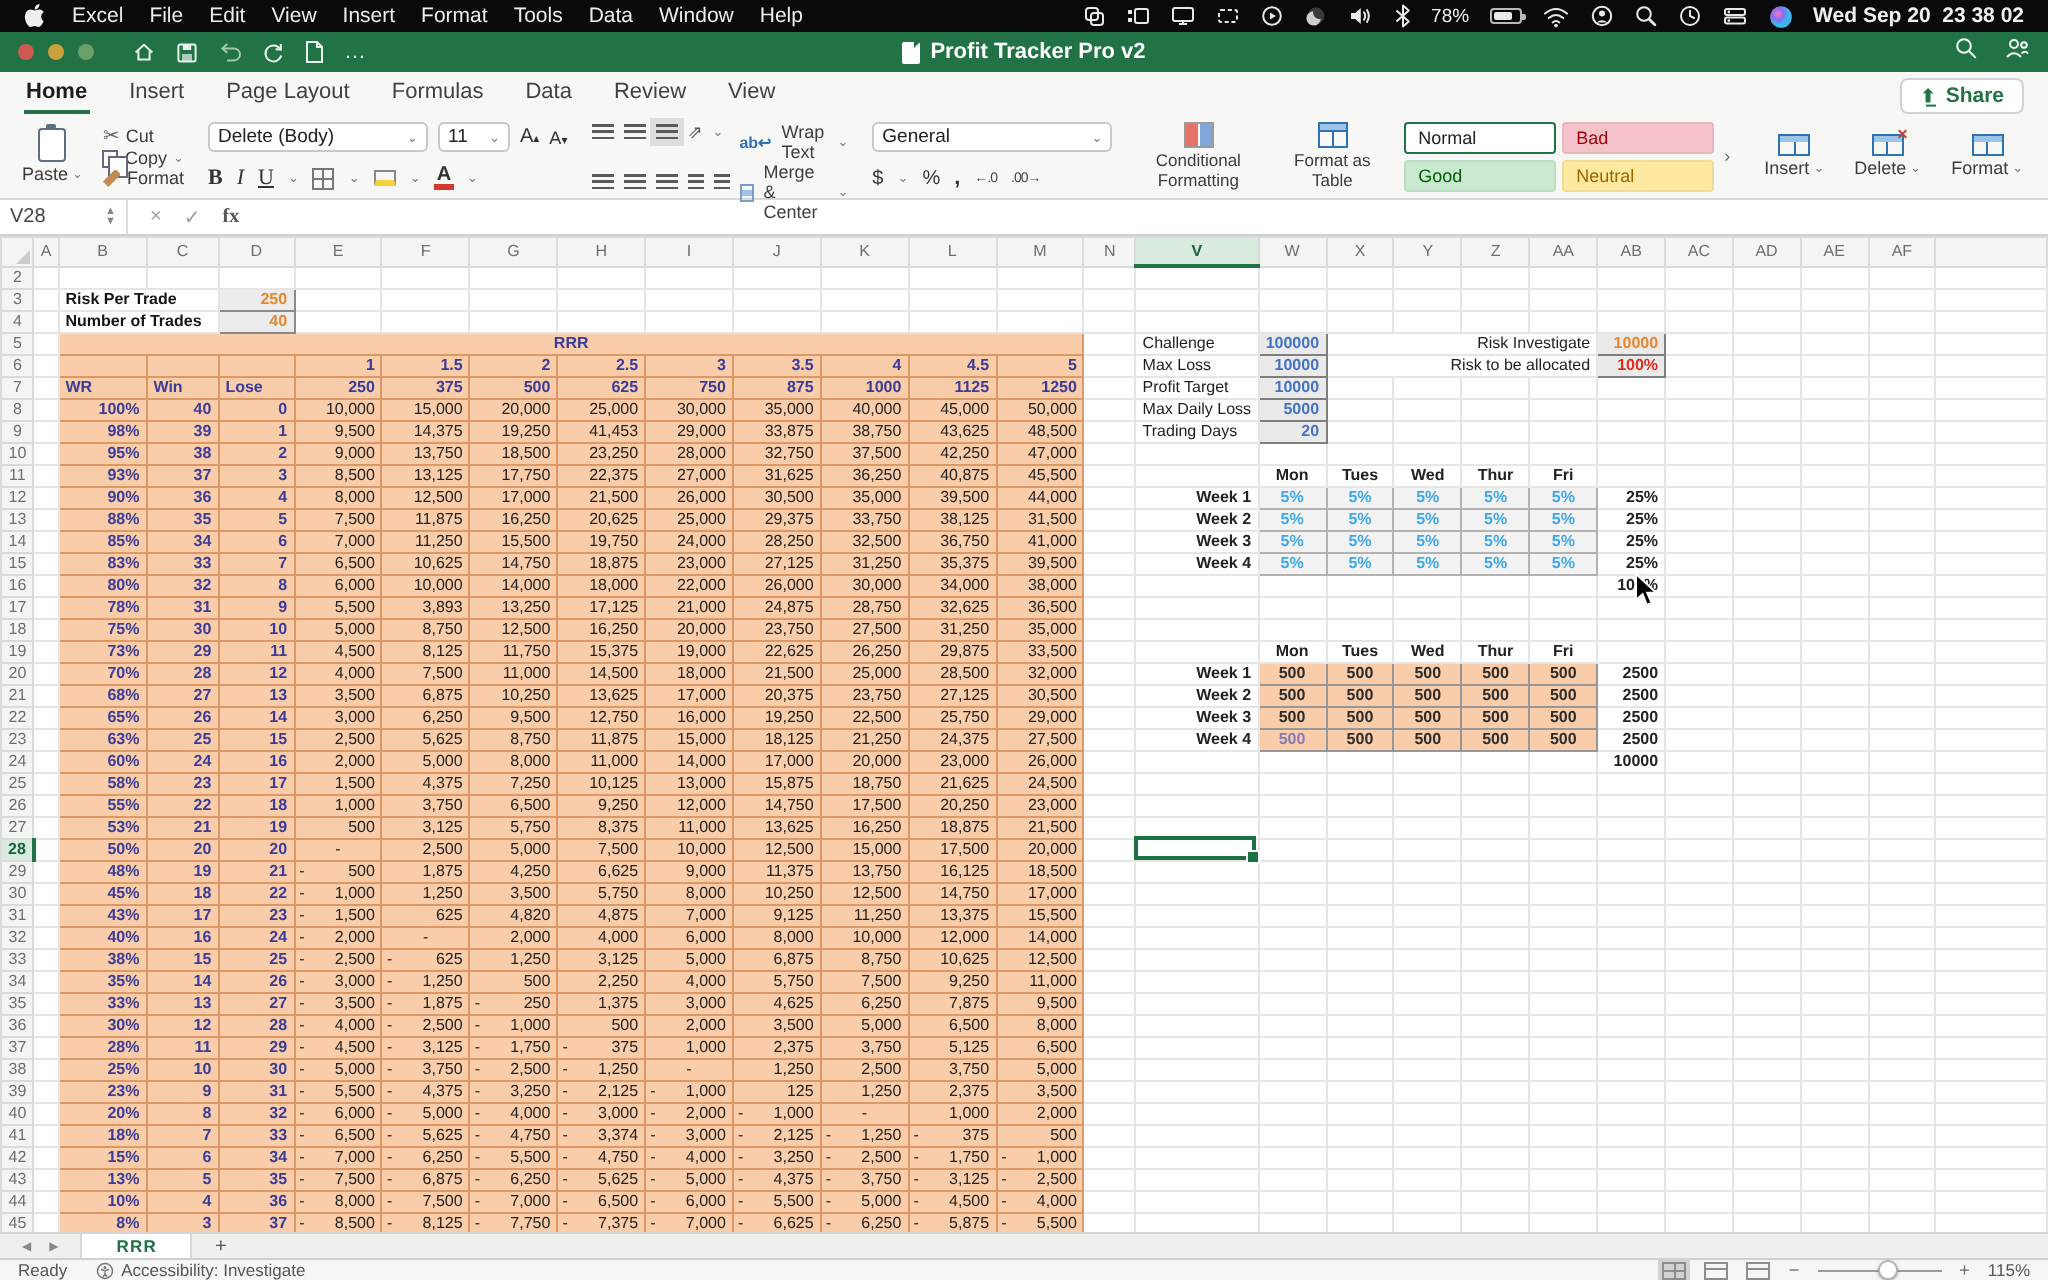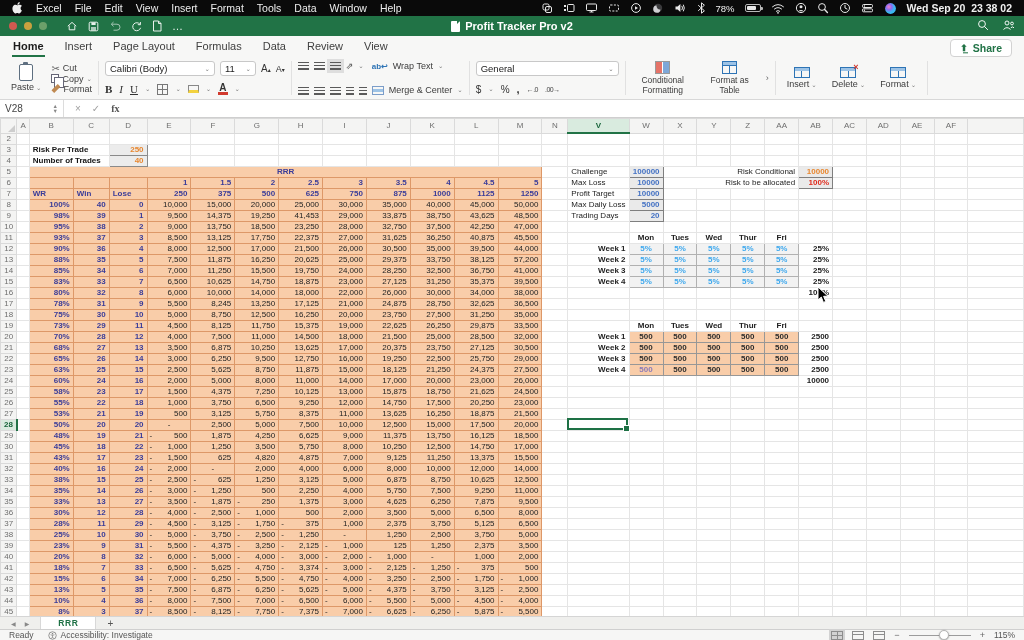--- a/index.html
+++ b/index.html
@@ -375,21 +375,21 @@
           <span class="brushic"></span>
           <span>Format</span>
         </div>
     </div>
   </div>
   <div class="rdiv"></div>
 
   <div class="rcol">
     <div class="rrow">
       <div class="selbox" style="width:110px">
-          <span>Calibri (Body)</span>
+          <span>Delete (Body)</span>
           <span class="car">⌄</span>
         </div>
       <div class="selbox" style="width:36px">
           <span>11</span>
           <span class="car">⌄</span>
         </div>
       <span style="font-size:10px;color:#333">A<span style="font-size:6px">▴</span></span>
       <span style="font-size:9px;color:#333">A<span style="font-size:6px">▾</span></span>
     </div>
     <div class="rrow" style="gap:7px">
@@ -431,21 +431,21 @@
     </div>
     <div class="rrow">
       <span class="mrgic"></span>
       <span>Merge &amp; Center</span>
         <span class="car">⌄</span>
     </div>
   </div>
   <div class="rdiv"></div>
 
   <div class="rcol">
-    <div class="selbox" style="width:143px">
+    <div class="selbox" style="width:120px">
       <span>General</span>
         <span class="car">⌄</span>
     </div>
     <div class="rrow" style="gap:7px">
       <span style="font-size:10px;color:#333">$</span>
         <span class="car">⌄</span>
       <span style="font-size:10px;color:#333">%</span>
       <span style="font-size:11px;font-weight:700;color:#333">,</span>
       <span class="decic">←.0</span>
       <span class="decic">.00→</span>
@@ -454,20 +454,26 @@
   <div class="rdiv"></div>
 
   <div class="rrow">
     <div class="bigbtn">
       <span class="cfic"></span>
       <span class="twoline">Conditional Formatting</span>
     </div>
     <div class="bigbtn">
       <span class="fatic"></span>
       <span class="twoline">Format as Table</span>
+    </div>
+    <div class="stylegal">
+      <div class="scell sc0">Normal</div>
+      <div class="scell sc1">Bad</div>
+      <div class="scell sc2">Good</div>
+      <div class="scell sc3">Neutral</div>
     </div>
     <span class="morearrow">›</span>
   </div>
   <div class="rdiv"></div>
 
   <div class="rrow">
     <div class="bigbtn">
       <span class="cellic"></span>
       <span class="rrow" style="gap:2px">
           <span>Insert</span>
@@ -655,21 +661,21 @@
           <td class=""></td>
           <td></td>
         </tr>
         <tr>
           <th class="rh">5</th>
           <td class=""></td>
           <td class="peach navy ctr" colspan="12">RRR</td>
           <td class=""></td>
           <td class="clbl">Challenge</td>
           <td class="cfgval">100000</td>
-          <td class="clbl r" colspan="4">Risk Conditional</td>
+          <td class="clbl r" colspan="4">Risk Investigate</td>
           <td class="cfgval orangev">10000</td>
           <td class=""></td>
           <td class=""></td>
           <td class=""></td>
           <td class=""></td>
           <td></td>
         </tr>
         <tr>
           <th class="rh">6</th>
           <td class=""></td>
@@ -877,21 +883,21 @@
           <td class="peach navy r">35</td>
           <td class="peach navy r">5</td>
           <td class="peach pos r">7,500</td>
           <td class="peach pos r">11,875</td>
           <td class="peach pos r">16,250</td>
           <td class="peach pos r">20,625</td>
           <td class="peach pos r">25,000</td>
           <td class="peach pos r">29,375</td>
           <td class="peach pos r">33,750</td>
           <td class="peach pos r">38,125</td>
-          <td class="peach pos r">57,200</td>
+          <td class="peach pos r">31,500</td>
           <td class=""></td>
           <td class="b r">Week 2</td>
           <td class="wkp">5%</td>
           <td class="wkp">5%</td>
           <td class="wkp">5%</td>
           <td class="wkp">5%</td>
           <td class="wkp">5%</td>
           <td class="b r">25%</td>
           <td class=""></td>
           <td class=""></td>
@@ -986,21 +992,21 @@
           <td class=""></td>
           <td></td>
         </tr>
         <tr>
           <th class="rh">17</th>
           <td class=""></td>
           <td class="peach navy r">78%</td>
           <td class="peach navy r">31</td>
           <td class="peach navy r">9</td>
           <td class="peach pos r">5,500</td>
-          <td class="peach pos r">8,245</td>
+          <td class="peach pos r">3,893</td>
           <td class="peach pos r">13,250</td>
           <td class="peach pos r">17,125</td>
           <td class="peach pos r">21,000</td>
           <td class="peach pos r">24,875</td>
           <td class="peach pos r">28,750</td>
           <td class="peach pos r">32,625</td>
           <td class="peach pos r">36,500</td>
           <td class=""></td>
           <td class=""></td>
           <td class=""></td>

